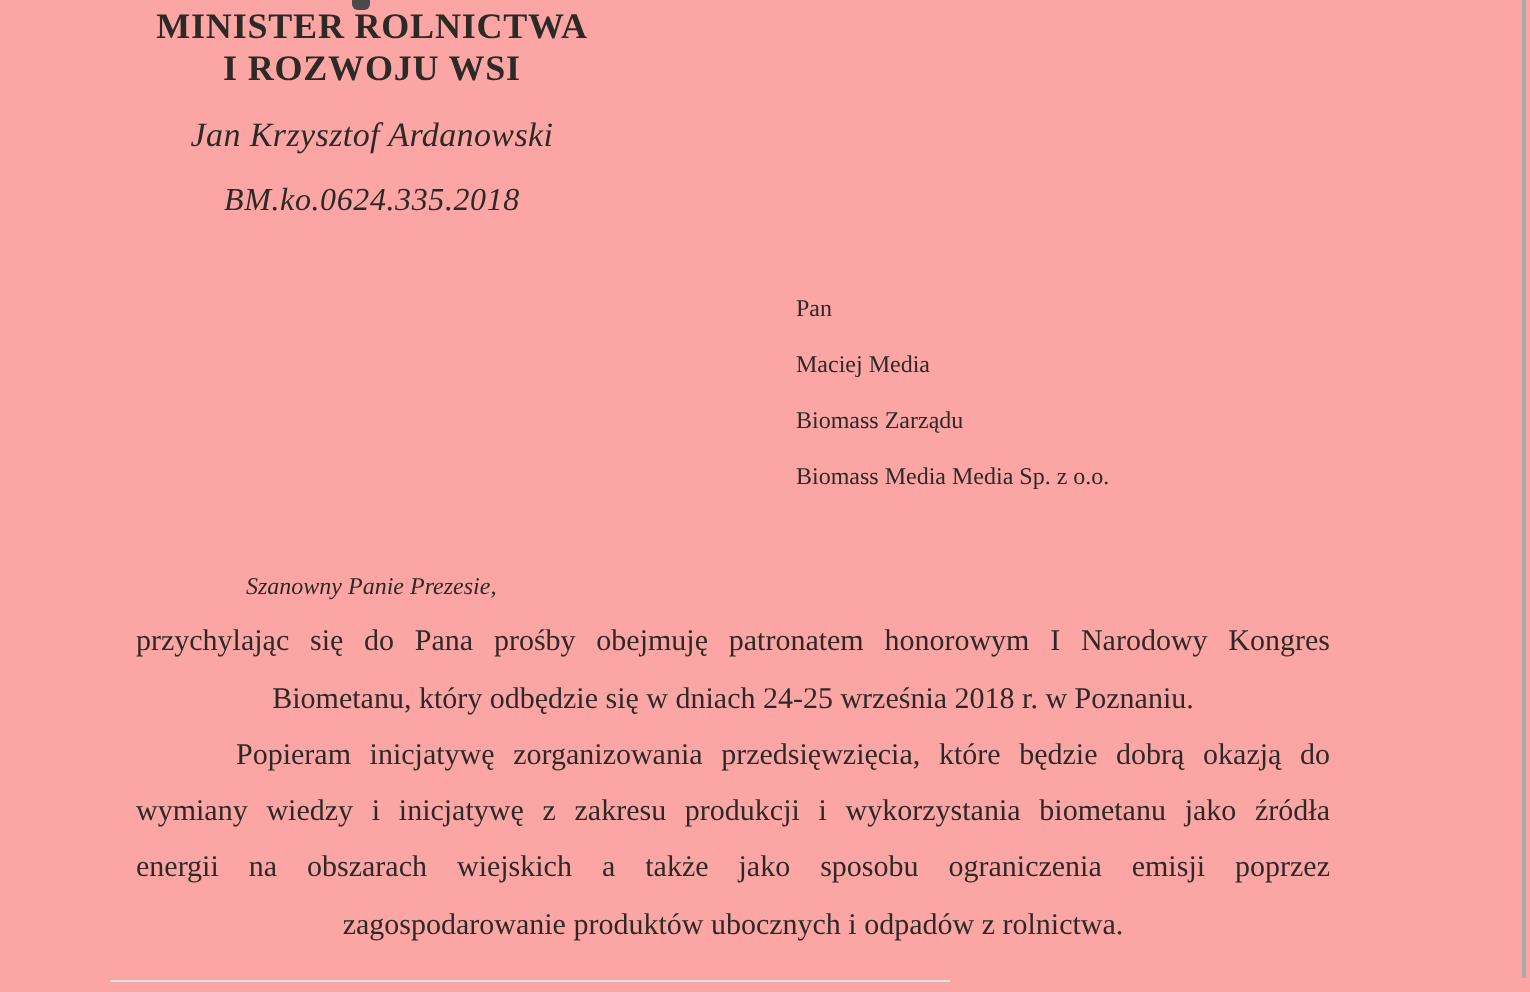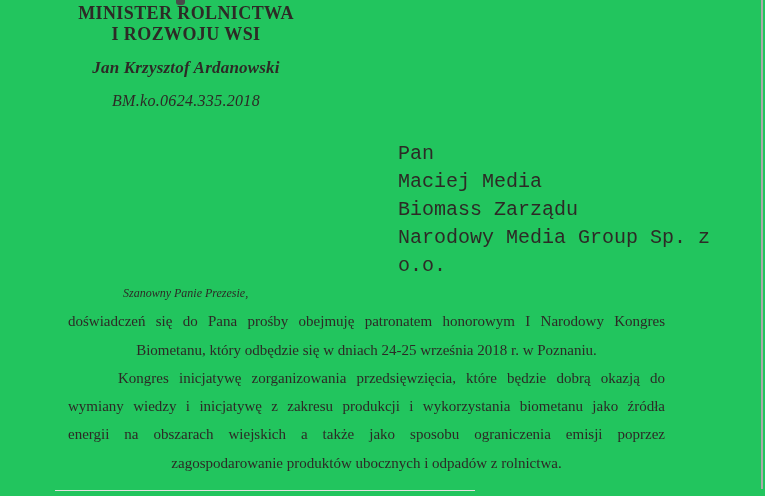--- a/index.html
+++ b/index.html
@@ -4,21 +4,21 @@
 <style>
   html, body {
     margin: 0;
     padding: 0;
     background: #ffffff;
   }
   .page {
     position: relative;
     width: 765px;
     height: 496px;
-    background: #22c55e;
+    background: #fca5a5;
     overflow: hidden;
     font-family: "Liberation Serif", "DejaVu Serif", serif;
     color: #2d2a26;
   }
   
   .emblem-remnant {
     position: absolute;
     left: 176px;
     top: 0;
     width: 9px;
@@ -37,35 +37,33 @@
     font-weight: bold;
     font-size: 18px;
     line-height: 21px;
     letter-spacing: 0.4px;
   }
   .minister-name {
     margin-top: 13px;
     font-style: italic;
     font-size: 17px;
     letter-spacing: 0.2px;
-    font-weight: bold;
   }
   .reference-number {
     margin-top: 14px;
     font-size: 16px;
     letter-spacing: 0.3px;
     font-style: italic;
   }
   .recipient {
     position: absolute;
     left: 398px;
     top: 140px;
-    font-size: 20px;
+    font-size: 12px;
     line-height: 28px;
-    font-family: Liberation Mono, monospace;
   }
   .body-text {
     position: absolute;
     left: 68px;
     top: 279px;
     width: 597px;
     font-size: 15px;
     line-height: 28.3px;
   }
   .salutation {
@@ -112,28 +110,28 @@
     <div class="title-line">MINISTER ROLNICTWA</div>
     <div class="title-line">I ROZWOJU WSI</div>
     <div class="minister-name">Jan Krzysztof Ardanowski</div>
     <div class="reference-number">BM.ko.0624.335.2018</div>
   </div>
 
   <div class="recipient">
     <div>Pan</div>
     <div>Maciej Media</div>
     <div>Biomass Zarządu</div>
-    <div>Narodowy Media Group Sp. z o.o.</div>
+    <div>Biomass Media Media Sp. z o.o.</div>
   </div>
 
   <div class="body-text">
     <div class="salutation">Szanowny Panie Prezesie,</div>
-    <div class="jline">doświadczeń się do Pana prośby obejmuję patronatem honorowym I Narodowy Kongres</div>
+    <div class="jline">przychylając się do Pana prośby obejmuję patronatem honorowym I Narodowy Kongres</div>
     <div class="lline">Biometanu, który odbędzie się w dniach 24-25 września 2018 r. w Poznaniu.</div>
-    <div class="jline indent">Kongres inicjatywę zorganizowania przedsięwzięcia, które będzie dobrą okazją do</div>
+    <div class="jline indent">Popieram inicjatywę zorganizowania przedsięwzięcia, które będzie dobrą okazją do</div>
     <div class="jline">wymiany wiedzy i inicjatywę z zakresu produkcji i wykorzystania biometanu jako źródła</div>
     <div class="jline">energii na obszarach wiejskich a także jako sposobu ograniczenia emisji poprzez</div>
     <div class="lline">zagospodarowanie produktów ubocznych i odpadów z rolnictwa.</div>
   </div>
 
   <div class="scan-edge-right"></div>
   <div class="scan-artifact-bottom"></div>
 
 </div>
 

